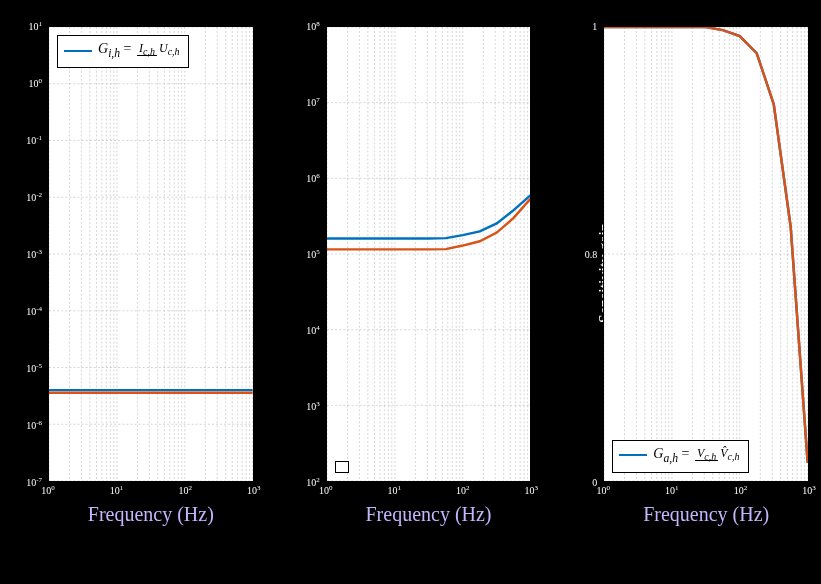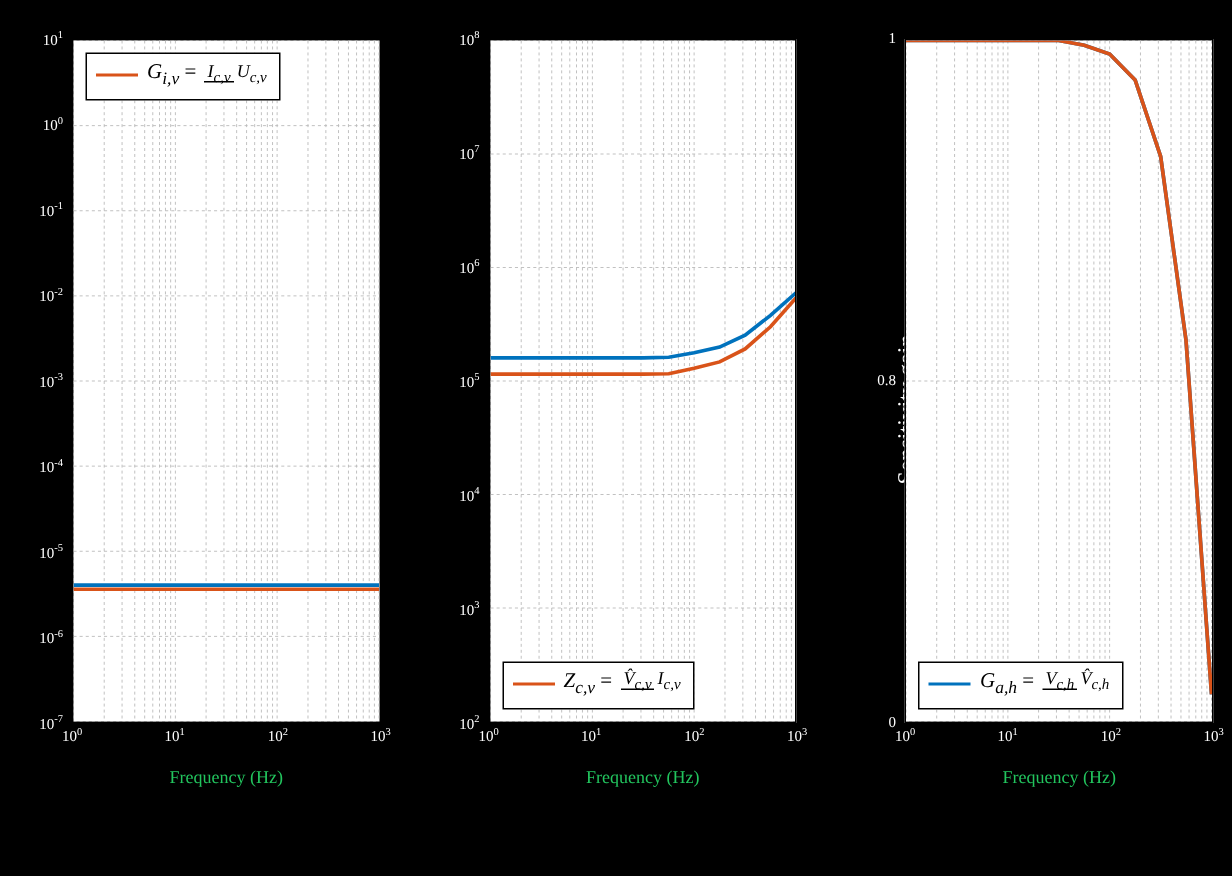--- a/index.html
+++ b/index.html
@@ -56,22 +56,22 @@
     transform: translateY(-50%) rotate(-90deg);
     transform-origin: center;
     color: #fff;
     font-size: 16px;
   }
   .xlabel {
     position: absolute;
     left: 42px;
     right: 6px;
     bottom: 2px;
-    color: #22c55e;
-    font-size: 12px;
+    color: #c4b5fd;
+    font-size: 20px;
     text-align: center;
   }
   .xticks {
     position: absolute;
     left: 42px;
     right: 6px;
     bottom: 28px;
     height: 16px;
   }
   .yticks {
@@ -184,22 +184,22 @@
                 <line x1="193.6" y1="0" x2="193.6" y2="456"></line>
                 <line x1="197" y1="0" x2="197" y2="456"></line>
             </g>
           </g>
 
           <path class="series s-blue" d="M 0 364.7 L 200 364.7"></path>
           <path class="series s-orange" d="M 0 367.4 L 200 367.4"></path>
         </svg>
         <div class="legend" style="top:8px; left:8px;">
           <div class="legend-row">
-            <span class="swatch orange"></span>
-            <span><span class="subs">G<sub>i,v</sub></span> = <span class="frac"><span class="num"><i>I<sub>c,v</sub></i></span><span class="den"><i>U<sub>c,v</sub></i></span></span></span>
+            <span class="swatch blue"></span>
+            <span><span class="subs">G<sub>i,h</sub></span> = <span class="frac"><span class="num"><i>I<sub>c,h</sub></i></span><span class="den"><i>U<sub>c,h</sub></i></span></span></span>
           </div>
         </div>
       </div>
       <div class="yticks">
         <span class="ticky exp10" style="bottom:0%">10<sup>-7</sup></span>
         <span class="ticky exp10" style="bottom:12.5%">10<sup>-6</sup></span>
         <span class="ticky exp10" style="bottom:25%">10<sup>-5</sup></span>
         <span class="ticky exp10" style="bottom:37.5%">10<sup>-4</sup></span>
         <span class="ticky exp10" style="bottom:50%">10<sup>-3</sup></span>
         <span class="ticky exp10" style="bottom:62.5%">10<sup>-2</sup></span>
@@ -258,24 +258,20 @@
                 <line x1="193.6" y1="0" x2="193.6" y2="456"></line>
                 <line x1="197" y1="0" x2="197" y2="456"></line>
             </g>
           </g>
 
           <path class="series s-blue" d="M 0 212.5 L 100 212.5 L 116.7 212.1 L 133.3 209.1 L 150 205.3 L 166.7 197.3 L 183.3 184.0 L 200 168.9"></path>
 
           <path class="series s-orange" d="M 0 223.4 L 100 223.4 L 116.7 223.1 L 133.3 219.5 L 150 215.2 L 166.7 206.5 L 183.3 191.7 L 200 172.4"></path>
         </svg>
         <div class="legend" style="bottom:8px; left:8px;">
-          <div class="legend-row">
-            <span class="swatch orange"></span>
-            <span><span class="subs">Z<sub>c,v</sub></span> = <span class="frac"><span class="num"><i>V̂<sub>c,v</sub></i></span><span class="den"><i>I<sub>c,v</sub></i></span></span></span>
-          </div>
         </div>
       </div>
       <div class="yticks">
         <span class="ticky exp10" style="bottom:0%">10<sup>2</sup></span>
         <span class="ticky exp10" style="bottom:16.67%">10<sup>3</sup></span>
         <span class="ticky exp10" style="bottom:33.33%">10<sup>4</sup></span>
         <span class="ticky exp10" style="bottom:50%">10<sup>5</sup></span>
         <span class="ticky exp10" style="bottom:66.67%">10<sup>6</sup></span>
         <span class="ticky exp10" style="bottom:83.33%">10<sup>7</sup></span>
         <span class="ticky exp10" style="bottom:100%">10<sup>8</sup></span>

